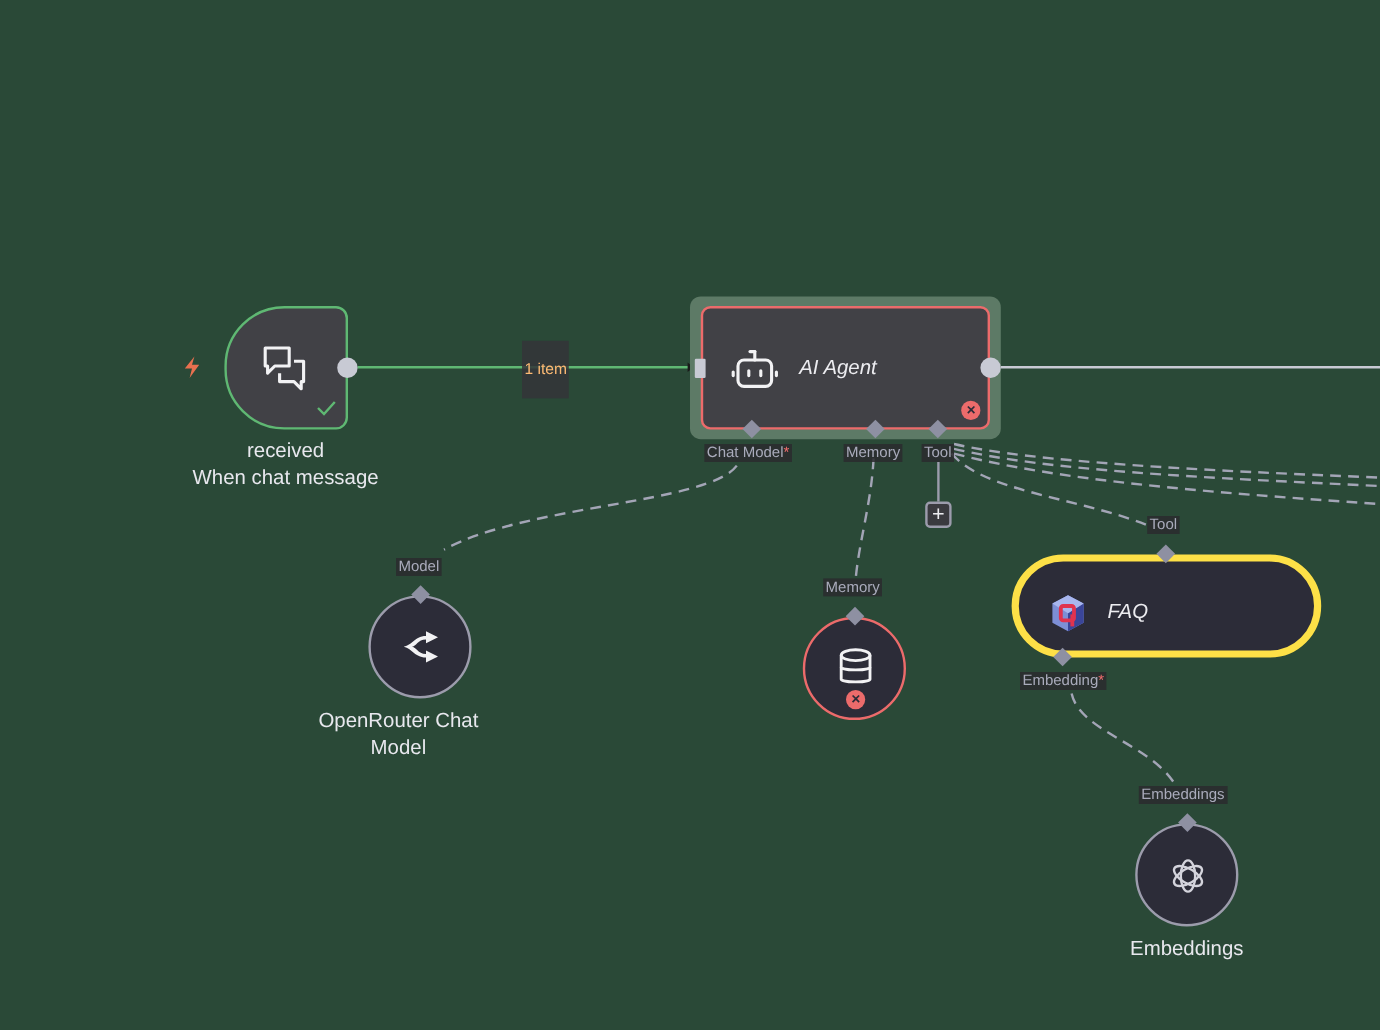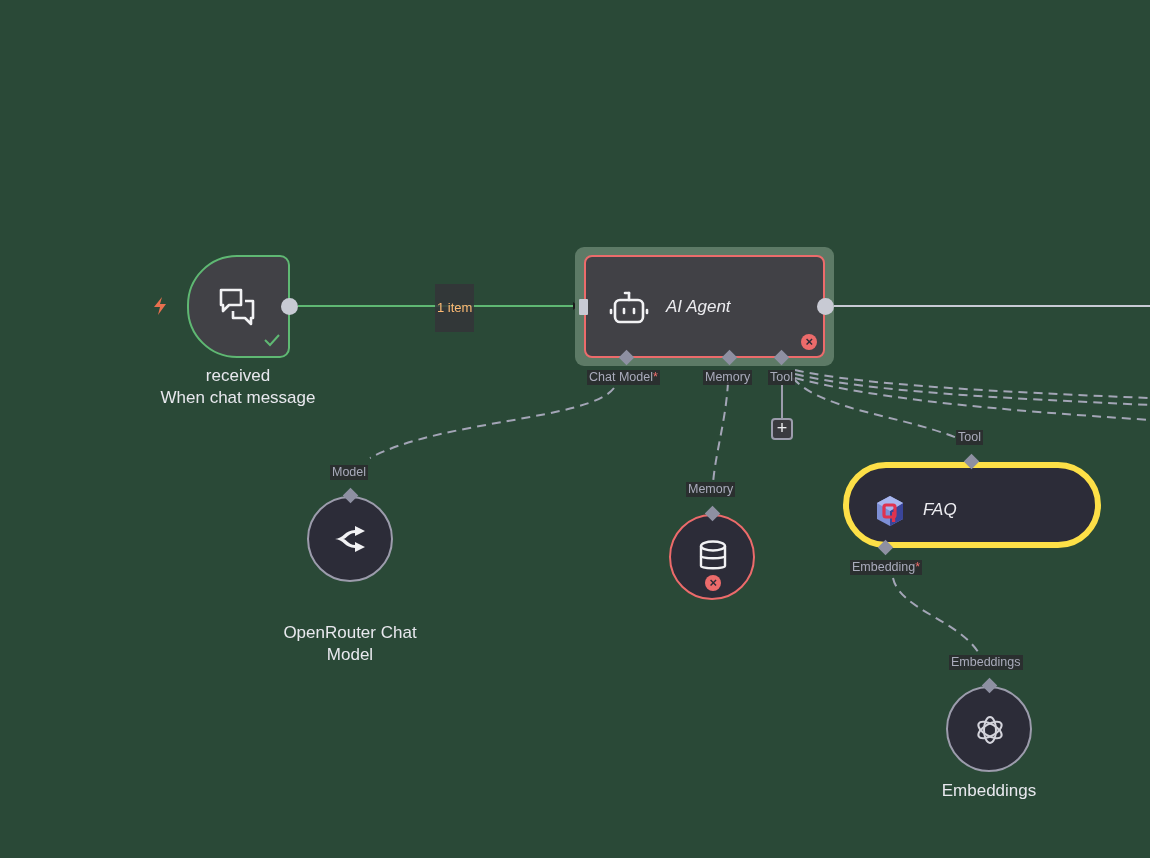--- a/index.html
+++ b/index.html
@@ -149,21 +149,21 @@
 
   <div class="port-label" style="left:330px;top:465px;">Model</div>
   <div class="node circle-node" style="left:307px;top:496px;">
     <span style="position:absolute;left:24px;top:26px;">
       <svg width="36" height="30" viewBox="0 0 36 30">
         <path d="M2 15 C10 15, 12 6, 22 6 L22 2 L32 7 L22 12 L22 9 C15 9, 14 15, 10 15 C14 15, 15 21, 22 21 L22 18 L32 23 L22 28 L22 24 C12 24, 10 15, 2 15 Z" fill="#f2f2f4"></path>
       </svg>
     </span>
   </div>
   <div class="diamond" style="left:345px;top:490px;"></div>
-  <div class="node-name" style="left:250px;top:590px;width:200px;margin-top:32px;">
+  <div class="node-name" style="left:232px;top:590px;width:200px;">
     <div>OpenRouter Chat</div>
     <div>Model</div>
   </div>
 
   <div class="port-label" style="left:686px;top:482px;">Memory</div>
   <div class="node circle-node" style="left:669px;top:514px;border-color:#ec6b6b;">
     <span style="position:absolute;left:27px;top:24px;">
       <svg width="30" height="32" viewBox="0 0 30 32" fill="none" stroke="#f2f2f4" stroke-width="2.4">
         <ellipse cx="15" cy="6" rx="12" ry="4.5"></ellipse>
         <path d="M3 6 V26 C3 29, 27 29, 27 26 V6"></path>

